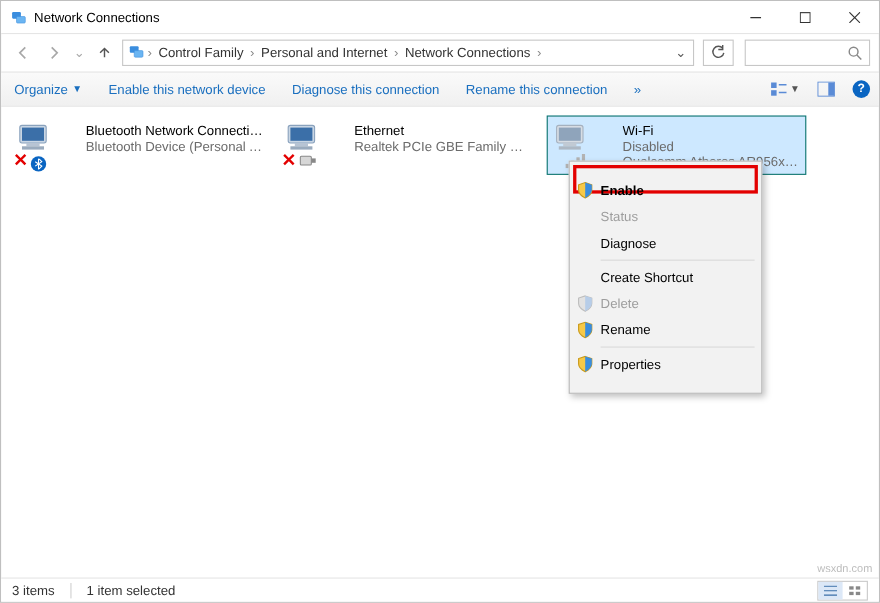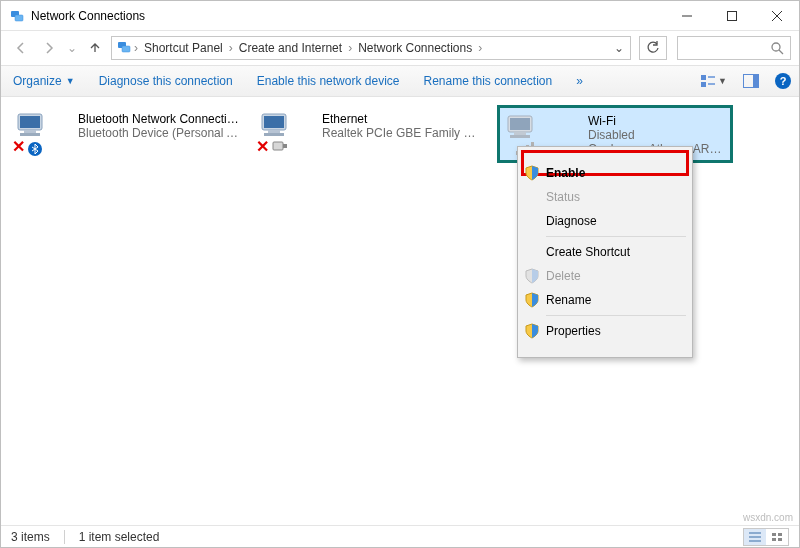--- a/index.html
+++ b/index.html
@@ -96,22 +96,21 @@
   .content { position:relative; padding: 8px; display:flex; gap:8px; align-items:flex-start; }
   .conn {
     width: 236px;
     display:flex;
     padding:4px;
     border:1px solid transparent;
     align-items:flex-start;
   }
   .conn.selected {
     background:#cde8ff;
-    border:3px solid #0f766e;
-    gap:20px;
+    border:1px solid #0f766e;
   }
   .conn .icon-col { width:44px; height:44px; position:relative; flex-shrink:0; }
   .conn .text-col { overflow:hidden; padding-top:2px;margin-left:20px; }
   .conn .name { color:#000; white-space:nowrap; overflow:hidden; text-overflow:ellipsis; }
   .conn .line { color:#6b6b6b; white-space:nowrap; overflow:hidden; text-overflow:ellipsis; font-size:12px; }
   .x-badge {
     position:absolute; left:-2px; bottom:-2px;
     color:#e30000; font-weight:bold; font-size:16px;
   }
   .b-badge {
@@ -225,23 +224,23 @@
       </svg>
   </div>
   <div class="addrbar">
     <span>
       <svg width="16" height="16" viewBox="0 0 16 16">
         <rect x="2" y="3" width="8" height="6" rx="1" fill="#3a8dde"></rect>
         <rect x="6" y="7" width="8" height="6" rx="1" fill="#6bb5f2" stroke="#3a8dde" stroke-width="0.5"></rect>
       </svg>
     </span>
     <span class="chev">›</span>
-    <span class="crumb">Shortcut Panel</span>
+    <span class="crumb">Control Family</span>
     <span class="chev">›</span>
-    <span class="crumb">Create and Internet</span>
+    <span class="crumb">Personal and Internet</span>
     <span class="chev">›</span>
     <span class="crumb">Network Connections</span>
     <span class="chev">›</span>
     <span class="addr-tail">
       <span class="addr-drop">⌄</span>
     </span>
   </div>
   <div class="refreshbox">
     <svg width="14" height="14" viewBox="0 0 14 14">
         <path d="M11 3 A5 5 0 1 0 12 7" fill="none" stroke="#555" stroke-width="1.3"></path>
@@ -255,24 +254,24 @@
       </svg>
   </div>
 </div>
 
 <div class="cmdbar">
   <div class="cmditem">
     <span>Organize</span>
     <span class="drop">▼</span>
   </div>
   <div class="cmditem">
+    <span>Enable this network device</span>
+  </div>
+  <div class="cmditem">
     <span>Diagnose this connection</span>
-  </div>
-  <div class="cmditem">
-    <span>Enable this network device</span>
   </div>
   <div class="cmditem">
     <span>Rename this connection</span>
   </div>
   <div class="cmditem">
     <span>»</span>
   </div>
   <div class="cmdspacer"></div>
   <div class="cmdicon">
     <svg width="16" height="14" viewBox="0 0 16 14">

